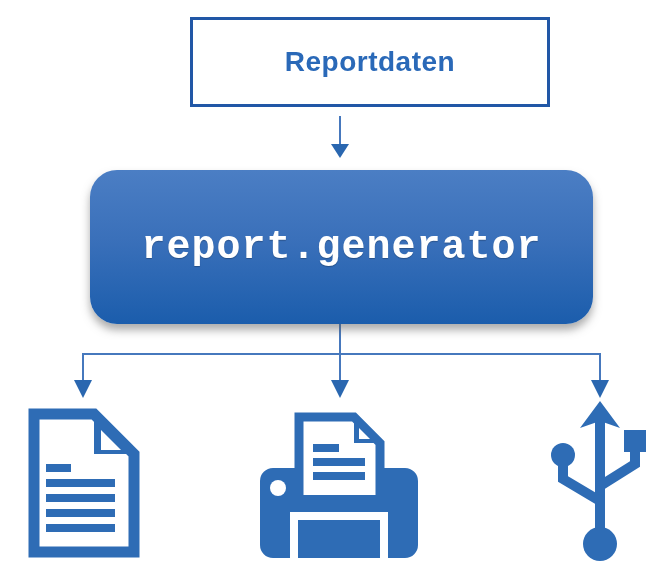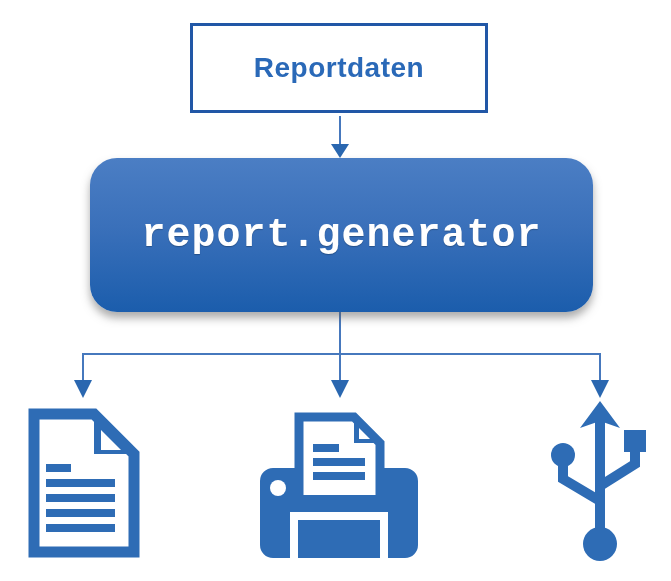--- a/index.html
+++ b/index.html
@@ -1,27 +1,27 @@
 <!DOCTYPE html>
 <html><head>
 <meta charset="utf-8">
 <style>
   html,body { margin:0; padding:0; background:#fff; }
   .canvas {
     position:relative; width:671px; height:581px; background:#fff;
     font-family:"Liberation Sans", sans-serif; overflow:hidden;
   }
   .node-source {
-    position:absolute; left:190px; top:23px; width:298px; height:90px;
+    position:absolute; left:190px; top:17px; width:360px; height:90px;
     box-sizing:border-box; border:3px solid #2157a6; background:#fff;
     display:flex; align-items:center; justify-content:center;
     color:#2a69b8; font-weight:bold; font-size:28px; letter-spacing:0.5px;
   }
   .node-generator {
-    position:absolute; left:90px; top:158px; width:503px; height:154px;
+    position:absolute; left:90px; top:170px; width:503px; height:154px;
     border-radius:27px;
     background:linear-gradient(180deg,#4b7ec4 0%, #3a70ba 45%, #1b5dac 100%);
     box-shadow:0 6px 9px rgba(90,90,90,0.5);
     display:flex; align-items:center; justify-content:center;
     color:#fff; font-family:"Liberation Mono","DejaVu Sans Mono",monospace;
     font-weight:bold; font-size:40px; letter-spacing:1px;
     text-shadow:0 1px 1px rgba(0,0,0,0.25);
   }
   .connectors { position:absolute; left:0; top:0; width:671px; height:581px; }
   .icon { position:absolute; }

